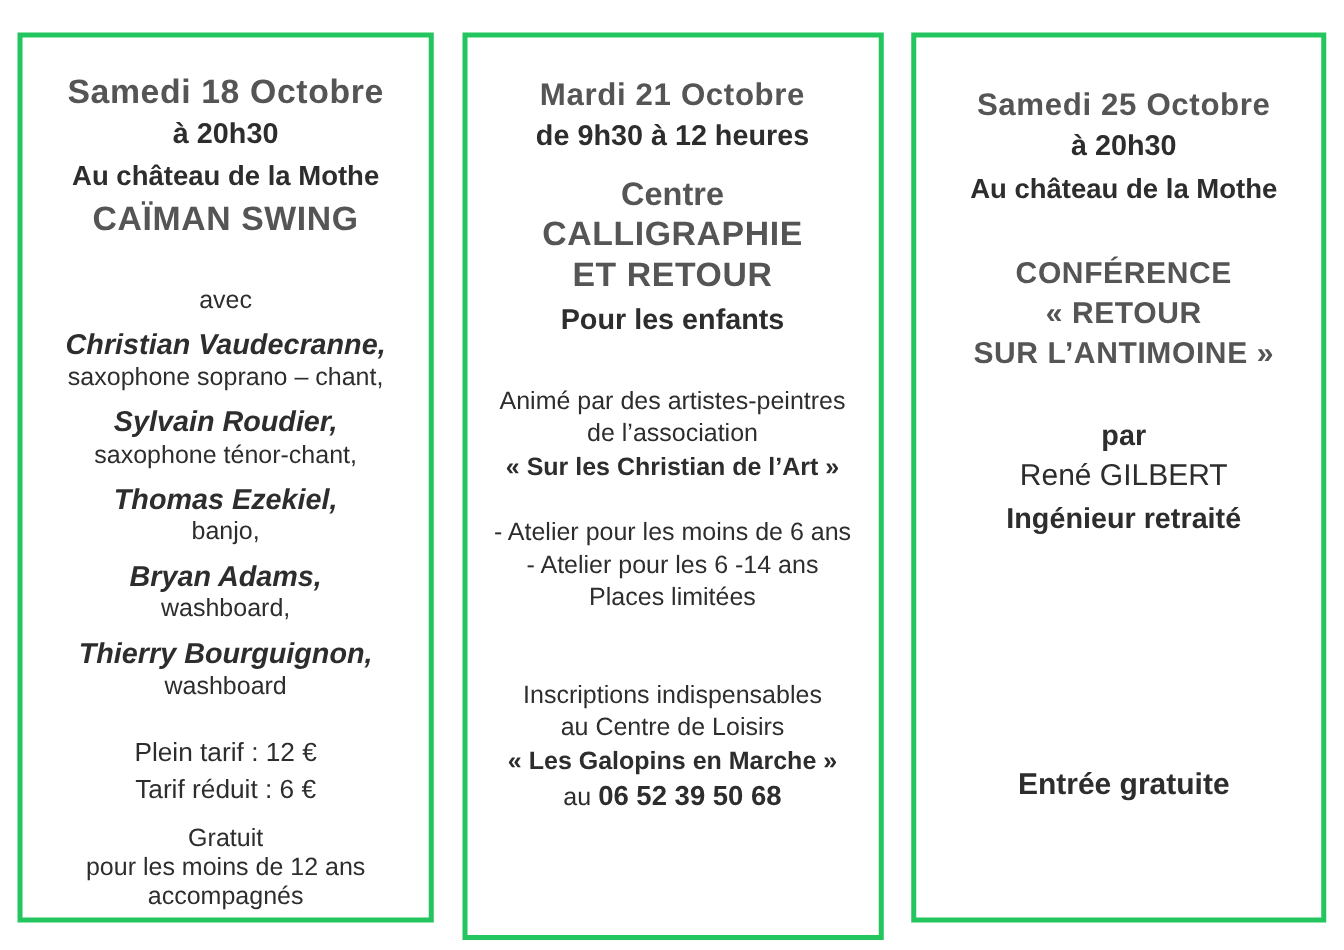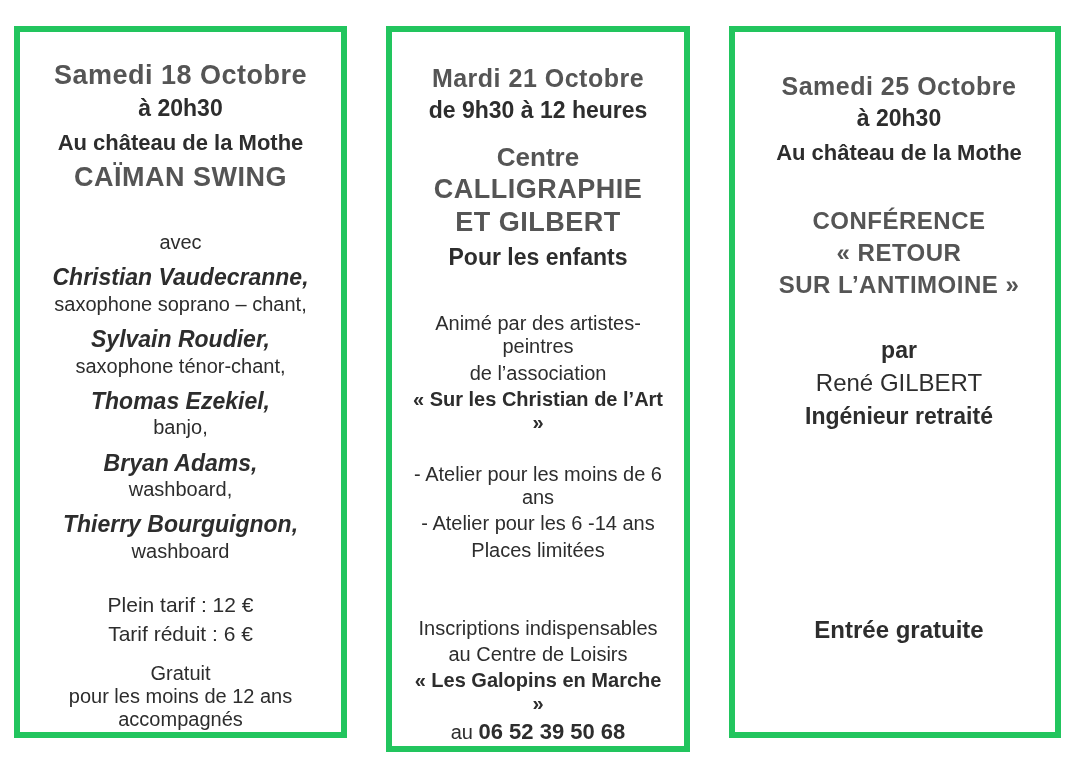--- a/index.html
+++ b/index.html
@@ -19,32 +19,32 @@
     width: 1075px;
     height: 760px;
     display: flex;
     justify-content: space-between;
     align-items: flex-start;
     box-sizing: border-box;
     padding: 26px 14px 18px 14px;
   }
   .panel {
     box-sizing: border-box;
-    border: 6px solid #22c55e;
+    border: 4px solid #22c55e;
     background: #ffffff;
     text-align: center;
     overflow: hidden;
   }
   .panel-1 {
     width: 333px;
     height: 712px;
     padding: 28px 16px 10px 16px;
   }
   .panel-2 {
-    width: 304px;
+    width: 337px;
     height: 726px;
     padding: 32px 16px 10px 16px;
   }
   .panel-3 {
     width: 332px;
     height: 712px;
     padding: 40px 8px 10px 16px;
   }
 
   .line { line-height: 1.16; }
@@ -221,21 +221,21 @@
     <div class="line small-plain">pour les moins de 12 ans</div>
     <div class="line small-plain">accompagnés</div>
   </div>
 
   <div class="panel panel-2">
     <div class="line date-head-2">Mardi 21 Octobre</div>
     <div class="line time">de 9h30  à 12 heures</div>
 
     <div class="line atelier-word">Centre</div>
     <div class="line atelier-title">CALLIGRAPHIE</div>
-    <div class="line atelier-title">ET GILBERT</div>
+    <div class="line atelier-title">ET RETOUR</div>
     <div class="line atelier-sub">Pour les enfants</div>
 
     <div class="spacer-lg"></div>
 
     <div class="line body-text">Animé par des artistes-peintres</div>
     <div class="line body-text">de l’association</div>
     <div class="line body-bold">« Sur les Christian de l’Art »</div>
 
     <div class="spacer-md"></div>
 

